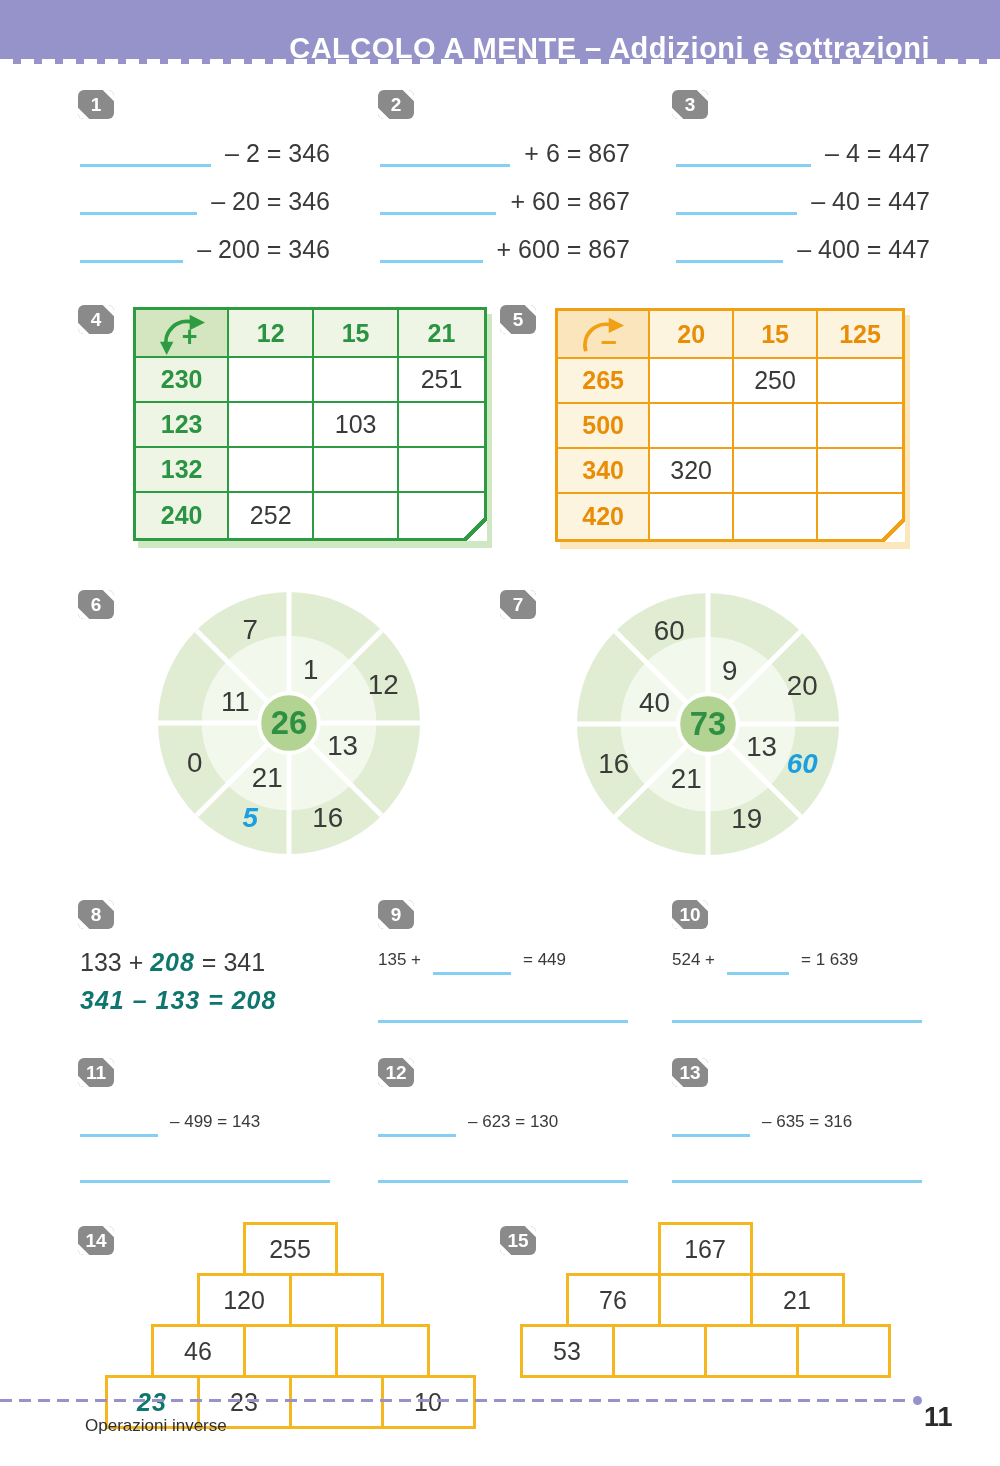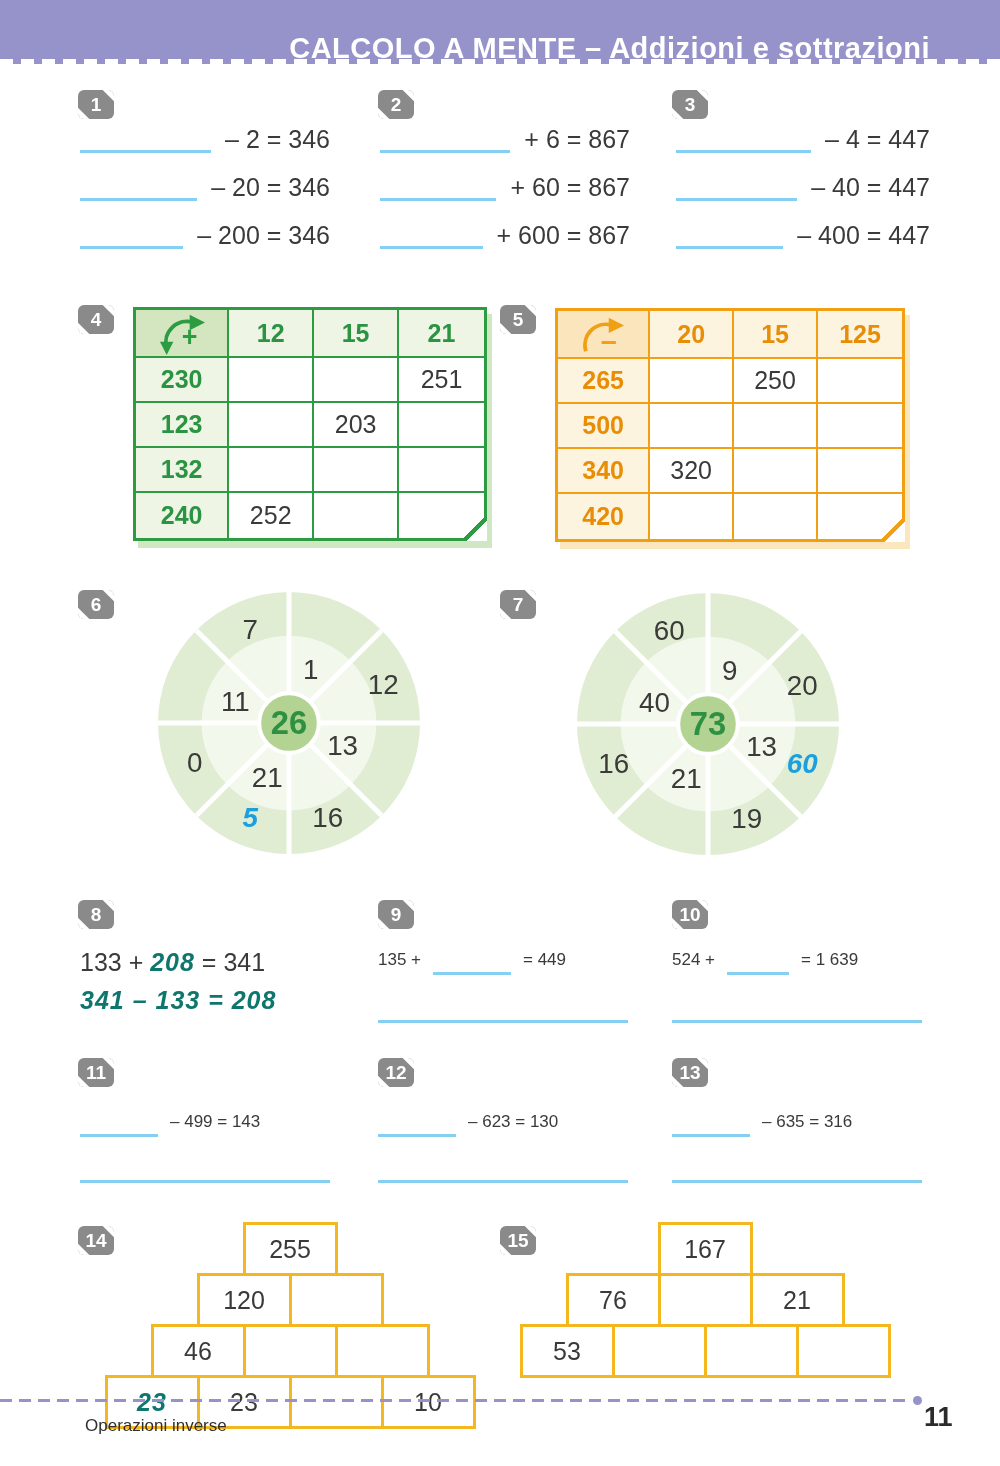--- a/index.html
+++ b/index.html
@@ -24,21 +24,21 @@
   .badge {
     position: absolute; min-width: 36px; height: 29px; padding: 0 7px;
     background: #8a8a8a; border-radius: 6px; overflow: hidden;
     color: #fff; font-size: 19px; font-weight: bold;
     display: flex; align-items: center; justify-content: center;
   }
   .badge::before { content: ""; position: absolute; top: -8px; right: -8px; width: 16px; height: 16px; background: #fff; transform: rotate(45deg); }
   .badge::after  { content: ""; position: absolute; bottom: -8px; left: -8px; width: 16px; height: 16px; background: #fff; transform: rotate(45deg); }
 
   
-  .ex-col { position: absolute; top: 112px; }
+  .ex-col { position: absolute; top: 126px; }
   .eq-row { display: flex; align-items: flex-end; height: 48px; }
   .eq-text { font-size: 25px; line-height: 42px; white-space: pre; }
   .eq-blank { flex: 1; border-bottom: 3px solid #85cff2; margin: 0 14px 7px 0; height: 30px; }
 
   
   .op-table { position: absolute; display: grid; grid-template-columns: 26.8% 24.4% 24.4% 24.4%; grid-template-rows: repeat(5, 1fr); }
   .op-table .cell { display: flex; align-items: center; justify-content: center; font-size: 25px; background: #fff; }
   .t-green { border: 3px solid #2d9b41; box-shadow: 5px 7px 0 #cfe7c3; }
   .t-green .cell { border-right: 2px solid #2d9b41; border-bottom: 2px solid #2d9b41; }
   .t-green .cell:nth-child(4n) { border-right: none; }
@@ -157,21 +157,21 @@
     </div>
     <div class="cell hcell">12</div>
     <div class="cell hcell">15</div>
     <div class="cell hcell">21</div>
     <div class="cell hcell">230</div>
     <div class="cell"></div>
     <div class="cell"></div>
     <div class="cell">251</div>
     <div class="cell hcell">123</div>
     <div class="cell"></div>
-    <div class="cell">203</div>
+    <div class="cell">103</div>
     <div class="cell"></div>
     <div class="cell hcell">132</div>
     <div class="cell"></div>
     <div class="cell"></div>
     <div class="cell"></div>
     <div class="cell hcell">240</div>
     <div class="cell">252</div>
     <div class="cell"></div>
     <div class="cell"></div>
     <div class="fold-green"></div>

